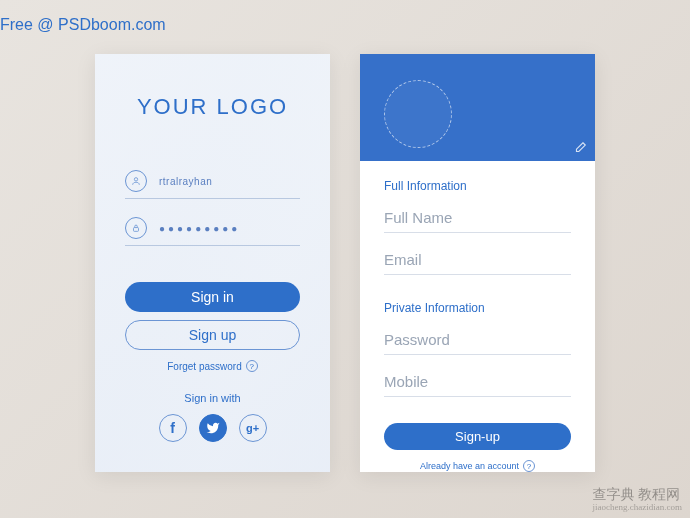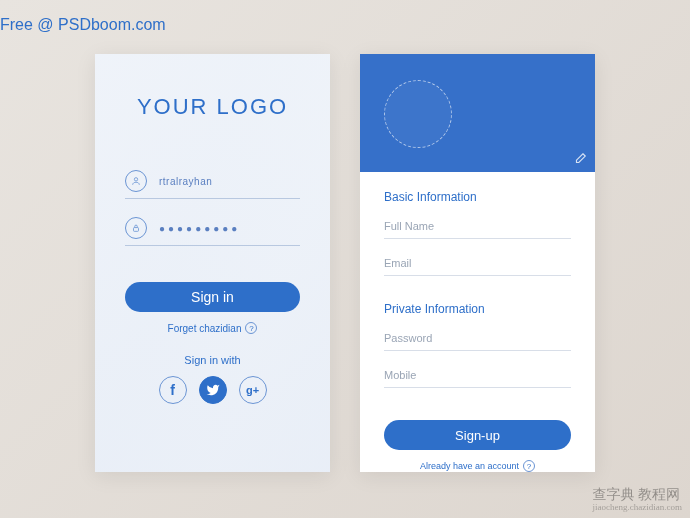--- a/index.html
+++ b/index.html
@@ -186,21 +186,21 @@
       color: #2e6fc9;
       font-size: 12px;
       font-weight: 500;
       margin-bottom: 10px;
     }
     .field {
       border: none;
       border-bottom: 1px solid #d8dee8;
       width: 100%;
       padding: 6px 0;
-      font-size: 11px;
+      font-size: 15px;
       color: #9aa5b5;
       outline: none;
       background: transparent;
       margin-bottom: 12px;
     }
     .field::placeholder { color: #9aa5b5; }
     .section-gap { margin-top: 14px; }
     .signup-btn {
       background: #2e6fc9;
       color: #fff;
@@ -262,23 +262,24 @@
       <span class="icon-circle">
         <svg viewBox="0 0 24 24" fill="none" stroke="#6b95d4" stroke-width="2">
             <rect x="6" y="11" width="12" height="9" rx="2"></rect>
             <path d="M9 11V8a3 3 0 016 0v3"></path>
           </svg>
       </span>
       <span class="dots">●●●●●●●●●</span>
     </div>
 
     <button class="btn btn-primary">Sign in</button>
+    <button class="btn btn-outline">Sign up</button>
 
     <div class="forgot">
-      <span>Forget chazidian</span>
+      <span>Forget password</span>
       <span class="help-circle">?</span>
     </div>
 
     <div class="signin-with">Sign in with</div>
 
     <div class="social-row">
       <div class="social-ico">f</div>
       <div class="social-ico filled">
         <svg width="14" height="14" viewBox="0 0 24 24" fill="#fff">
             <path d="M23 3a10.9 10.9 0 01-3.14 1.53A4.48 4.48 0 0012 8v1A10.66 10.66 0 013 4s-4 9 5 13a11.64 11.64 0 01-7 2c9 5 20 0 20-11.5a4.5 4.5 0 00-.08-.83A7.72 7.72 0 0023 3z"></path>
@@ -290,21 +291,21 @@
 
   <div class="card card-right">
     <div class="hero">
       <div class="avatar-circle"></div>
       <svg class="edit-icon" viewBox="0 0 24 24" fill="none" stroke="currentColor" stroke-width="2">
           <path d="M17 3l4 4-11 11H6v-4L17 3z"></path>
         </svg>
     </div>
 
     <div class="form-body">
-      <div class="section-label">Basic Information</div>
+      <div class="section-label">Full Information</div>
       <input class="field" placeholder="Full Name" style="">
       <input class="field" placeholder="Email" style="">
 
       <div class="section-label section-gap">Private Information</div>
       <input class="field" type="password" placeholder="Password" style="">
       <input class="field" placeholder="Mobile" style="">
     </div>
 
     <button class="signup-btn">Sign-up</button>
 

